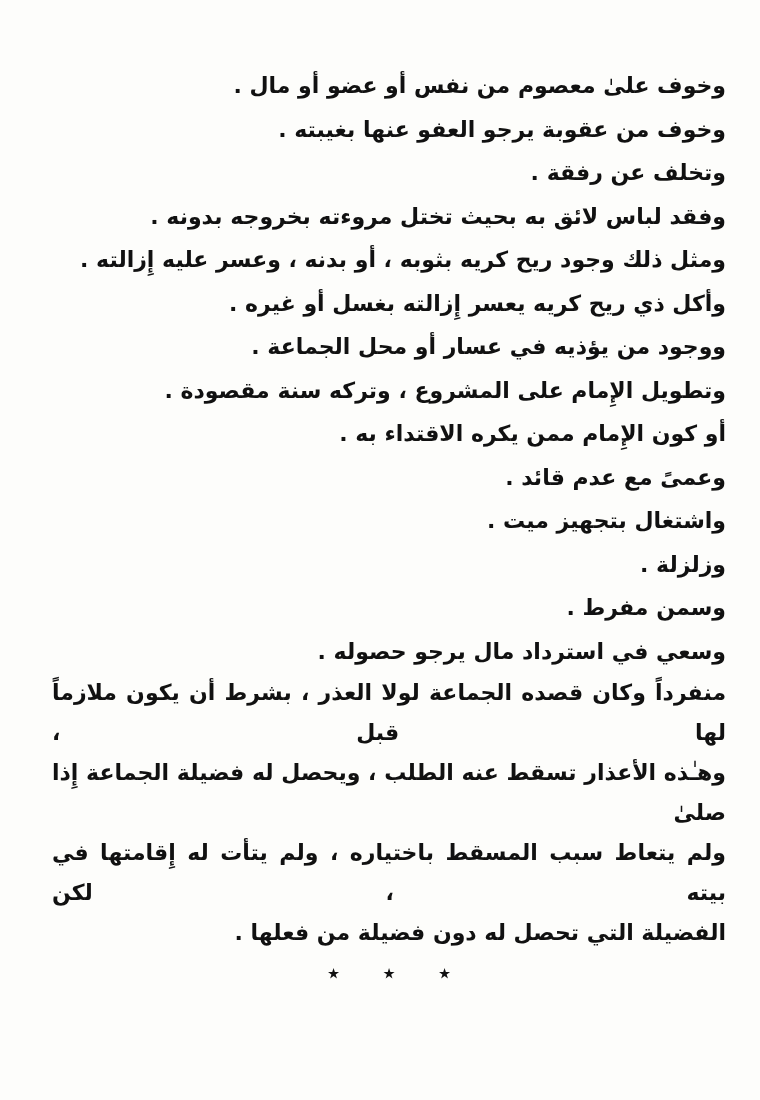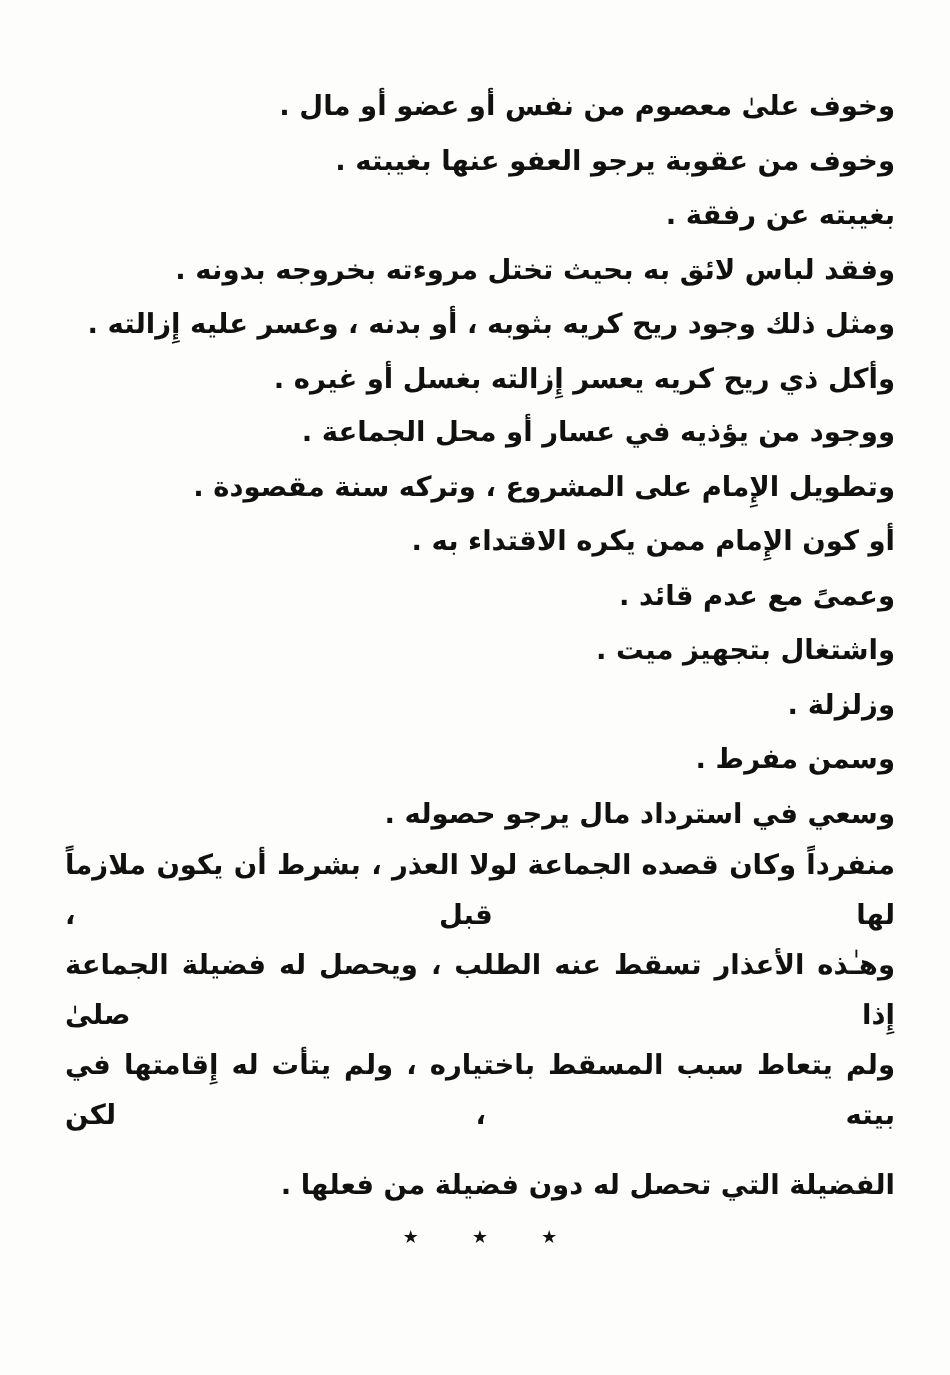--- a/index.html
+++ b/index.html
@@ -10,41 +10,40 @@
   .page {
     position: relative;
     width: 760px;
     height: 1100px;
     background: #fdfdfb;
     color: #111111;
     font-family: "DejaVu Sans", sans-serif;
     font-weight: bold;
     direction: rtl;
     box-sizing: border-box;
-    padding: 64px 44px 0 52px;
+    padding: 64px 34px 0 52px;
     overflow: hidden;
   }
   .excuse {
     font-size: 22px;
     line-height: 43.5px;
     text-align: right;
     white-space: nowrap;
     margin: 0;
   }
   .para-line {
     font-size: 22px;
     line-height: 40px;
     text-align: justify;
     text-align-last: justify;
     margin: 0;
   }
   .para-line.last {
     text-align: right;
     text-align-last: right;
-    margin-top: 16px;
   }
   .closing {
     font-size: 23px;
     line-height: 42px;
     text-align: center;
     margin: 0;
   }
   .separator {
     text-align: center;
     line-height: 40px;
@@ -55,21 +54,21 @@
     margin: 0 17px;
   }
 </style>
 </head>
 <body>
 
 <div class="page">
 
   <p class="excuse">وخوف علىٰ معصوم من نفس أو عضو أو مال .</p>
   <p class="excuse">وخوف من عقوبة يرجو العفو عنها بغيبته .</p>
-  <p class="excuse">بغيبته عن رفقة .</p>
+  <p class="excuse">وتخلف عن رفقة .</p>
   <p class="excuse">وفقد لباس لائق به بحيث تختل مروءته بخروجه بدونه .</p>
   <p class="excuse">ومثل ذلك وجود ريح كريه بثوبه ، أو بدنه ، وعسر عليه إِزالته .</p>
   <p class="excuse">وأكل ذي ريح كريه يعسر إِزالته بغسل أو غيره .</p>
   <p class="excuse">ووجود من يؤذيه في عسار أو محل الجماعة .</p>
   <p class="excuse">وتطويل الإِمام على المشروع ، وتركه سنة مقصودة .</p>
   <p class="excuse">أو كون الإِمام ممن يكره الاقتداء به .</p>
   <p class="excuse">وعمىً مع عدم قائد .</p>
   <p class="excuse">واشتغال بتجهيز ميت .</p>
   <p class="excuse">وزلزلة .</p>
   <p class="excuse">وسمن مفرط .</p>

